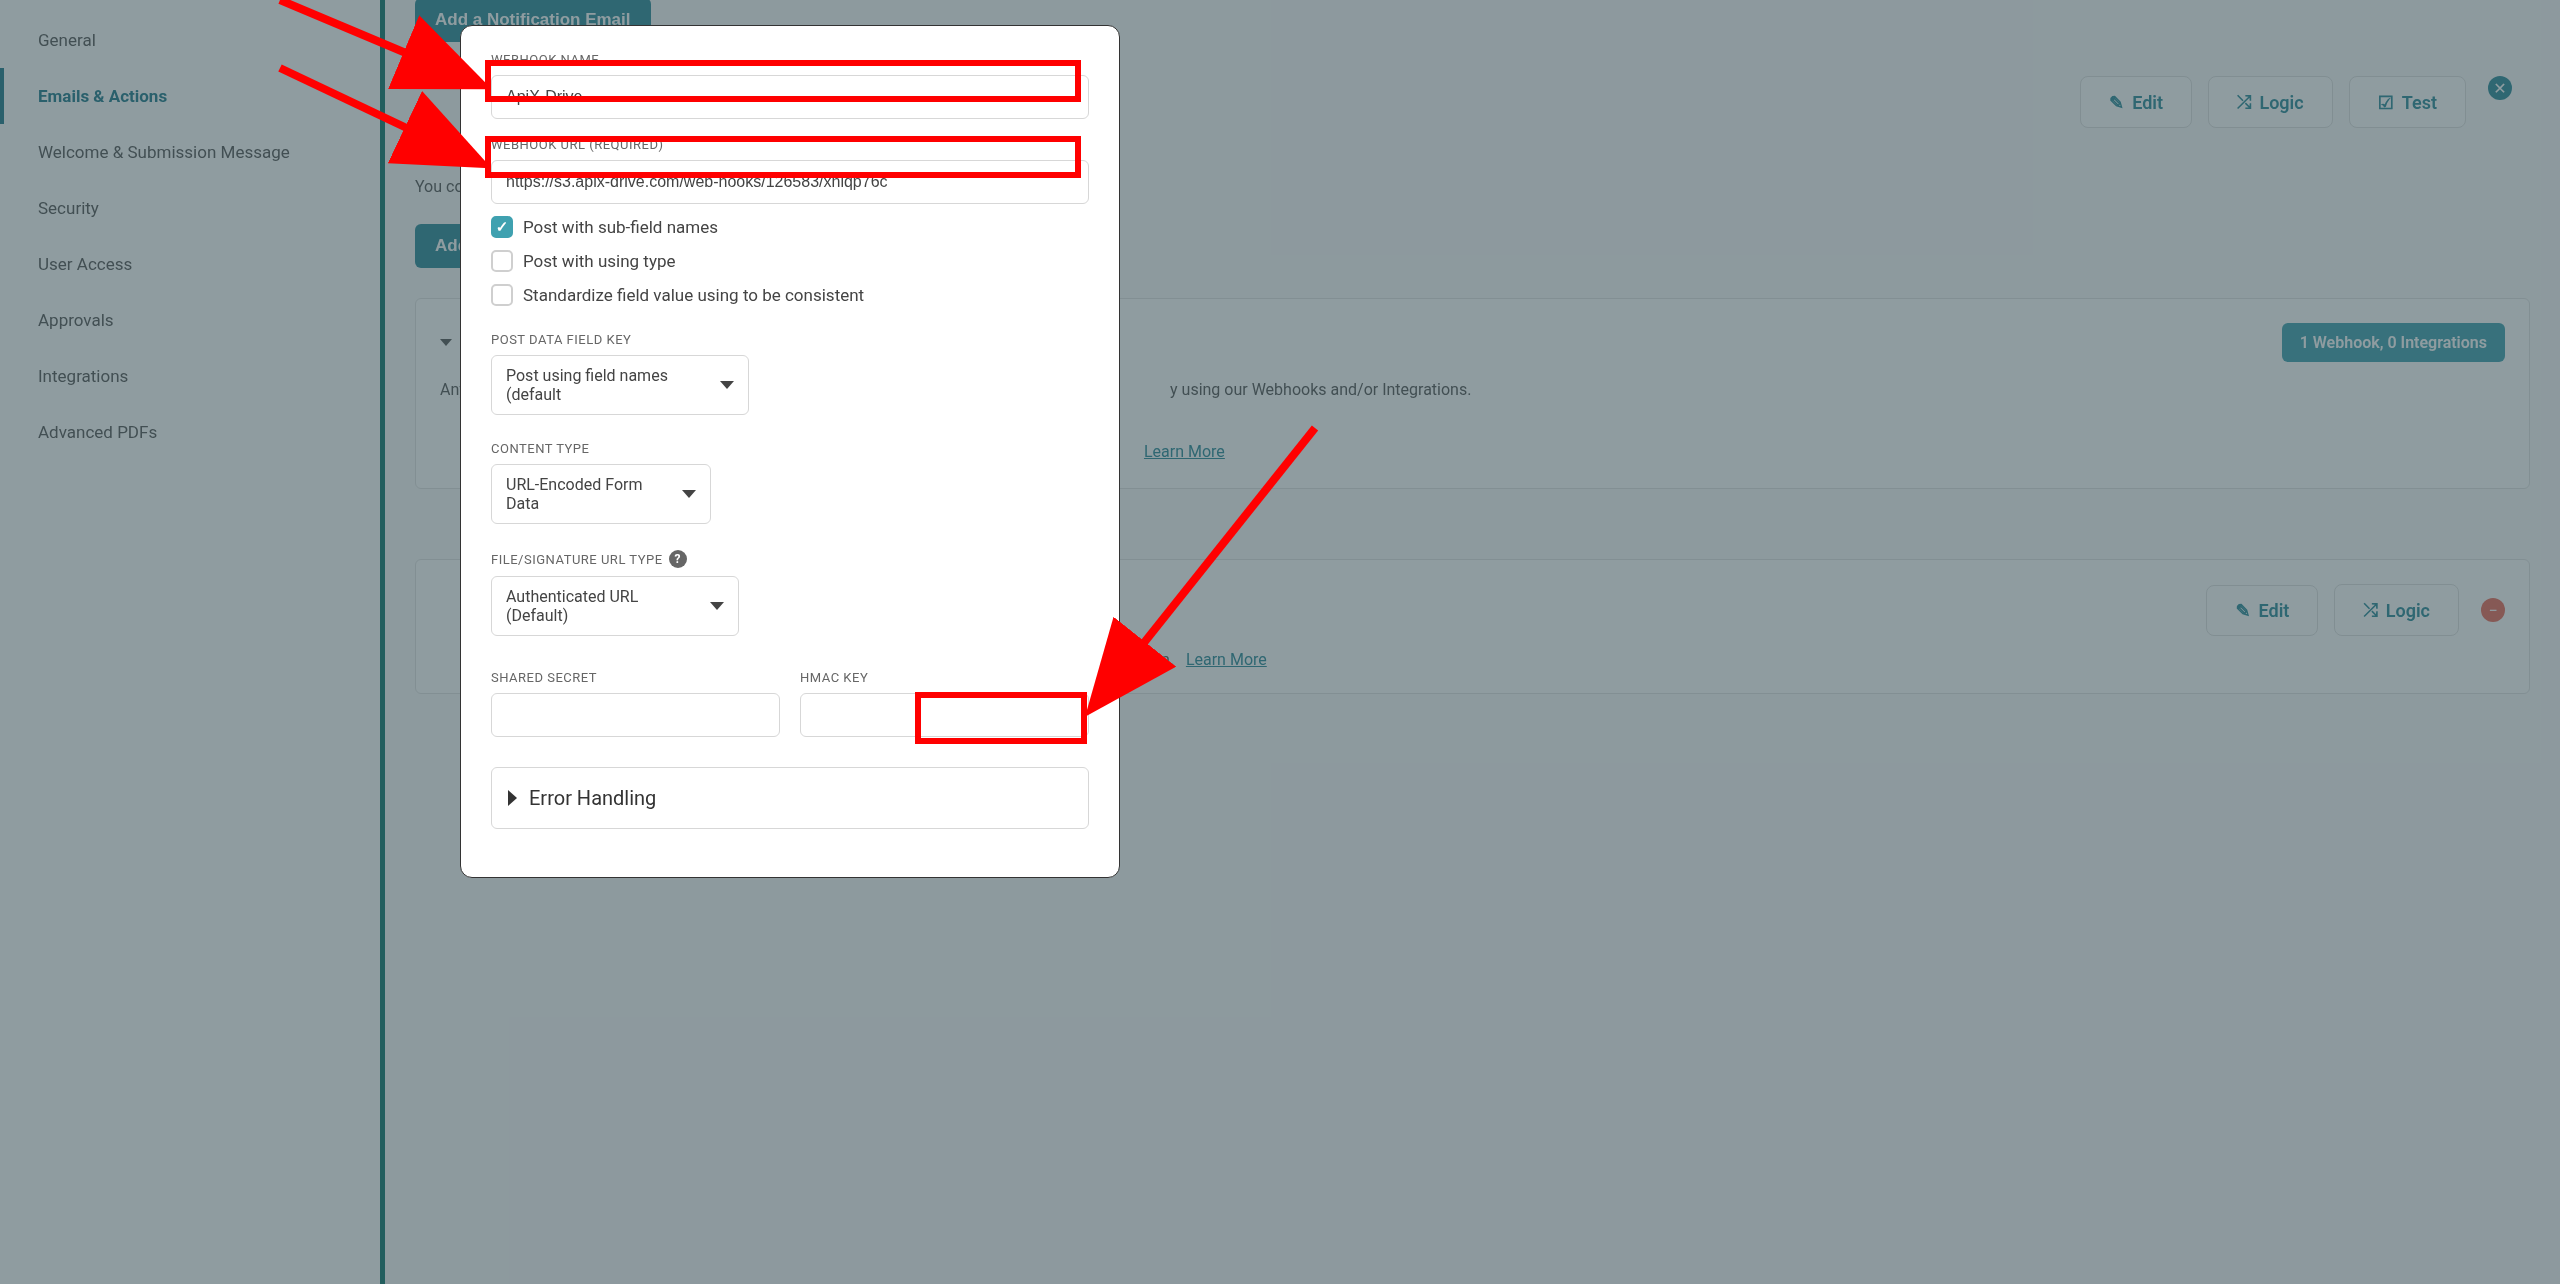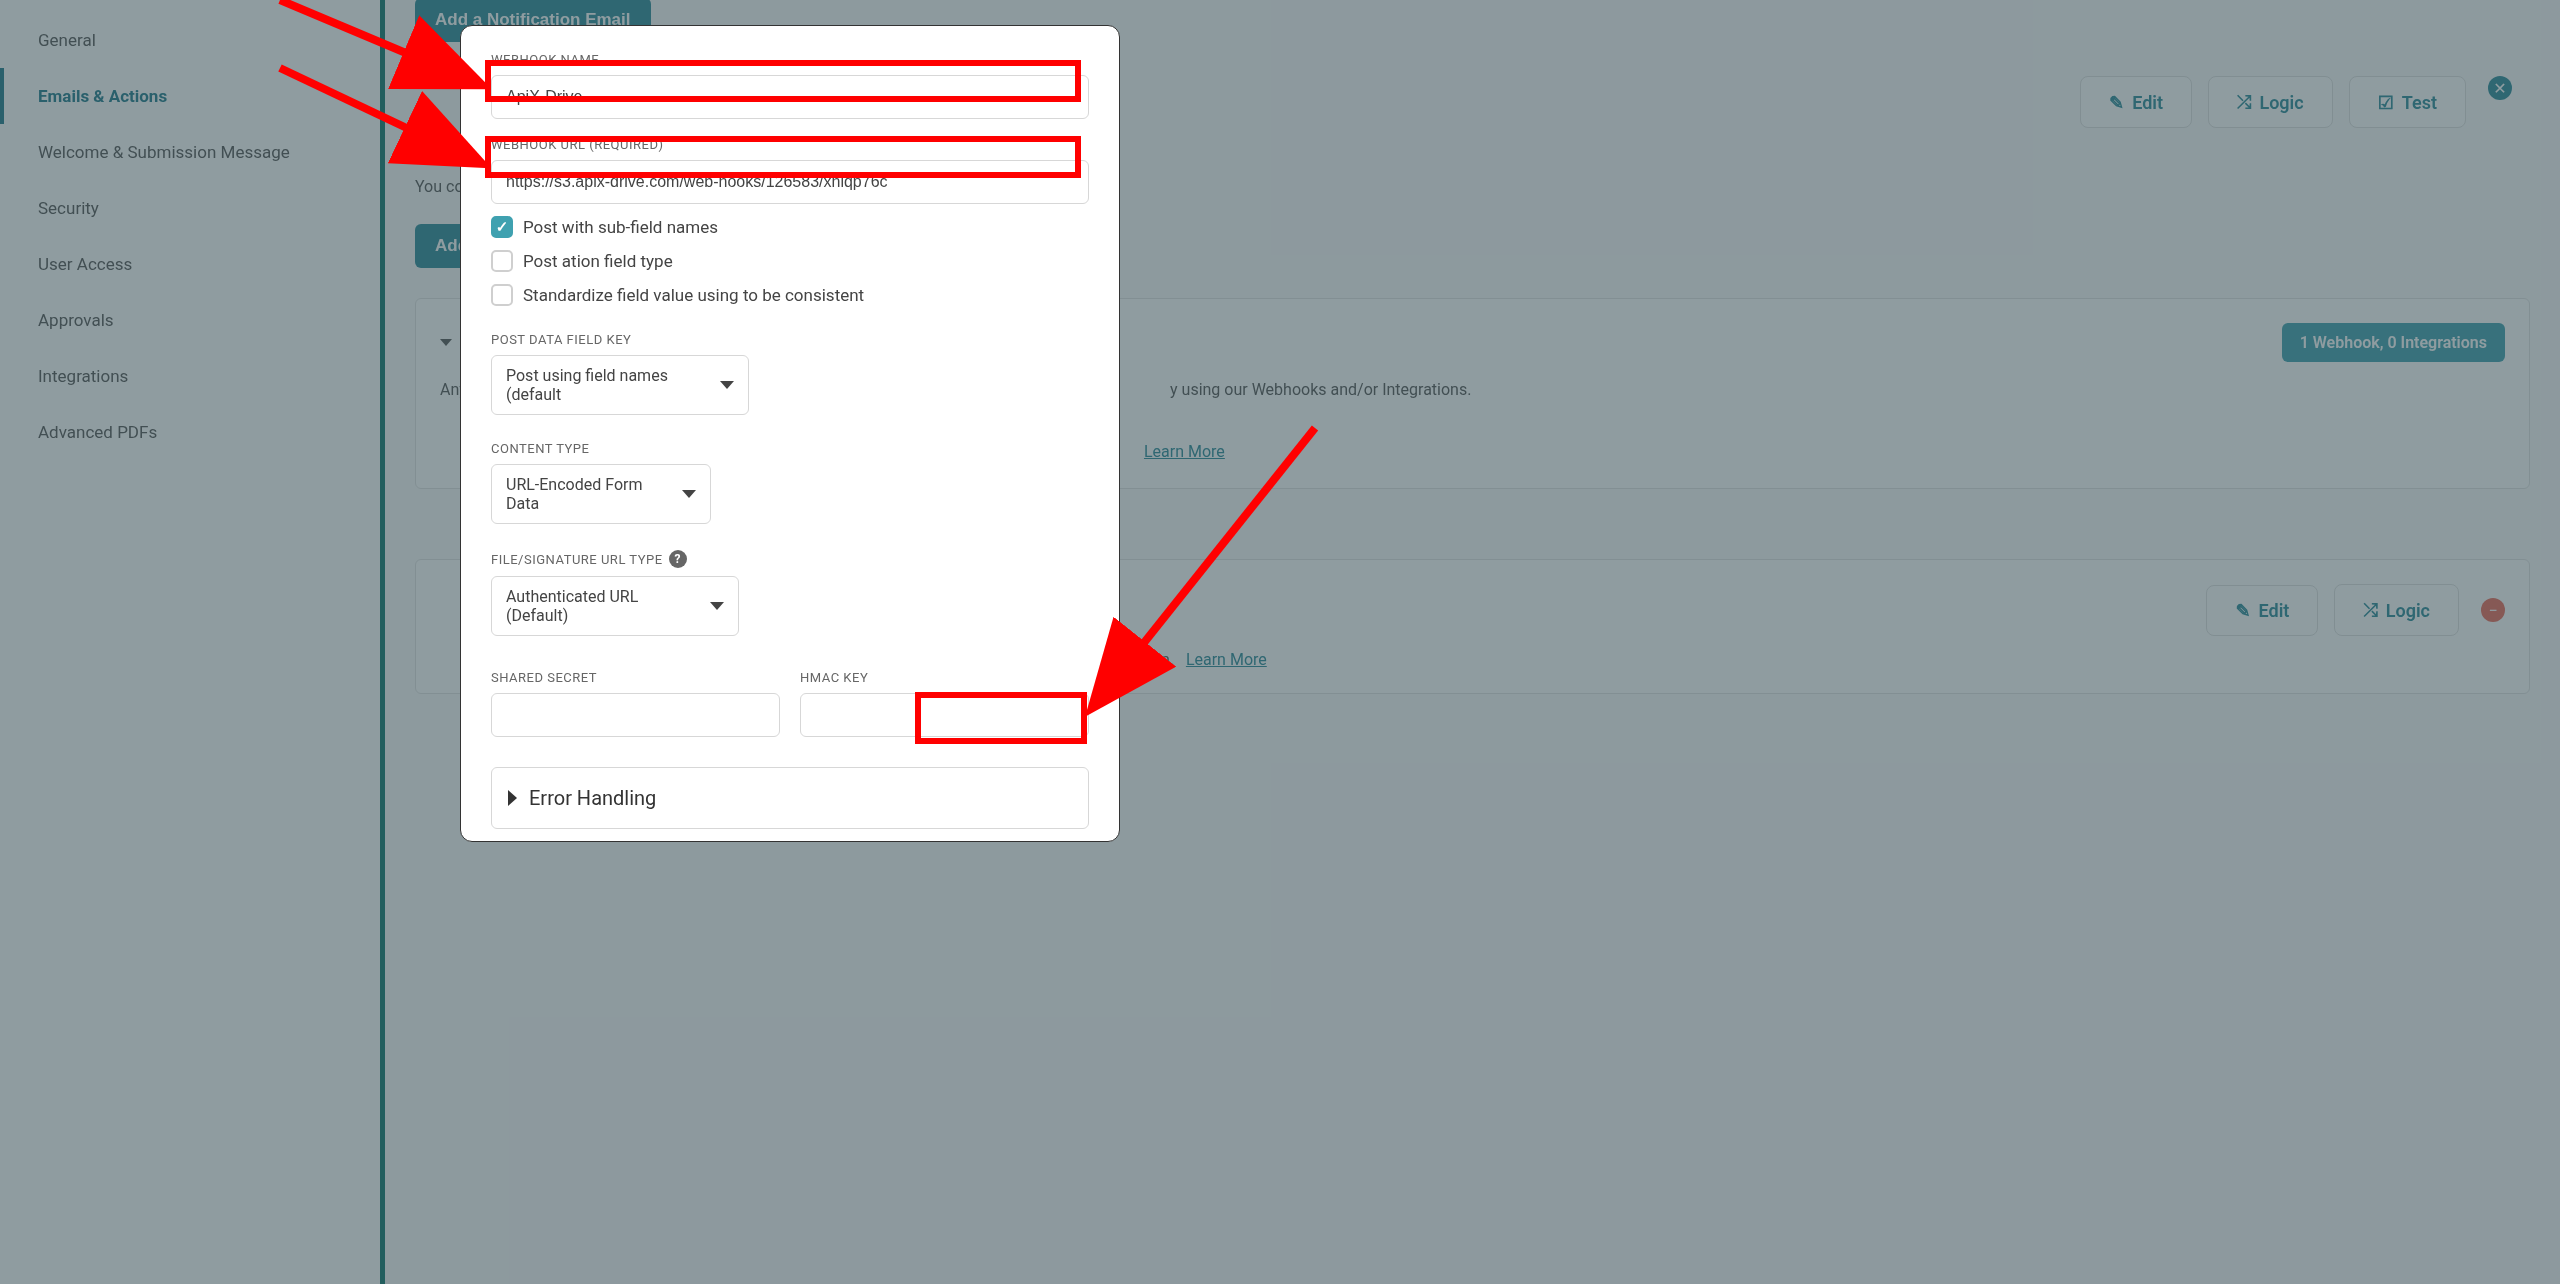--- a/index.html
+++ b/index.html
@@ -167,21 +167,21 @@
     justify-content: center;
   }
   .modal {
     position: absolute;
     left: 460px;
     top: 25px;
     width: 660px;
     background: #fff;
     border: 1px solid #333;
     border-radius: 12px;
-    padding: 26px 30px 12px 30px;
+    padding: 26px 30px 48px 30px;
   }
   .modal .field-label {
     font-size: 13px;
     color: #666;
     letter-spacing: 0.5px;
     margin-bottom: 8px;
     margin-top: 18px;
   }
   .modal .field-label:first-child { margin-top: 0;}
   .modal input[type=text] {
@@ -401,21 +401,21 @@
 
       <div class="field-label">WEBHOOK URL (REQUIRED)</div>
       <input type="text" value="https://s3.apix-drive.com/web-hooks/126583/xhiqp76c" style="">
 
       <div class="check-row">
         <div class="checkbox checked"></div>
         <div class="check-label">Post with sub-field names</div>
       </div>
       <div class="check-row">
         <div class="checkbox unchecked"></div>
-        <div class="check-label">Post ation field type</div>
+        <div class="check-label">Post with using type</div>
       </div>
       <div class="check-row">
         <div class="checkbox unchecked"></div>
         <div class="check-label">Standardize field value using to be consistent</div>
       </div>
 
       <div class="field-label" style="margin-top:26px;">POST DATA FIELD KEY</div>
       <div class="select" style="width:258px;">
         <span>Post using field names (default</span>
         <span class="caret-down"></span>

